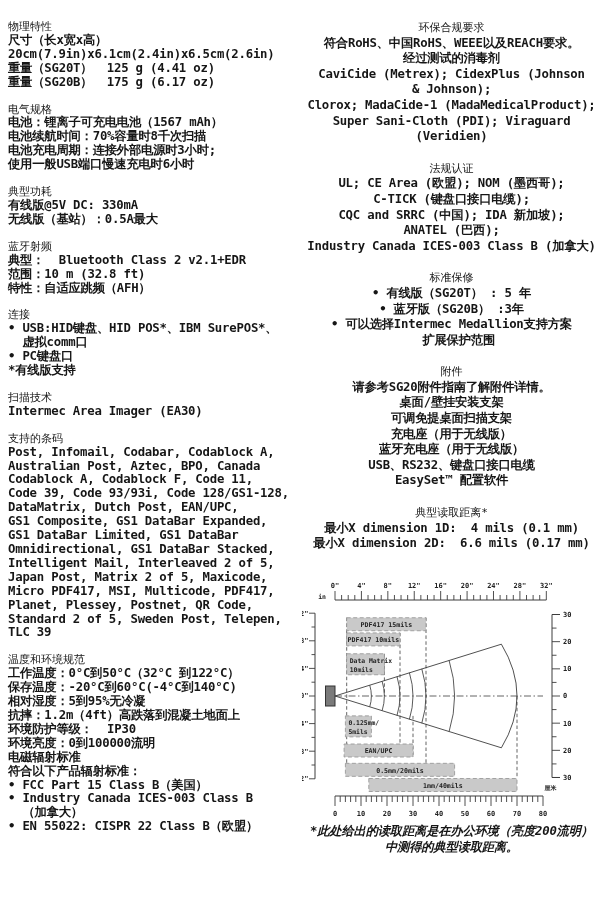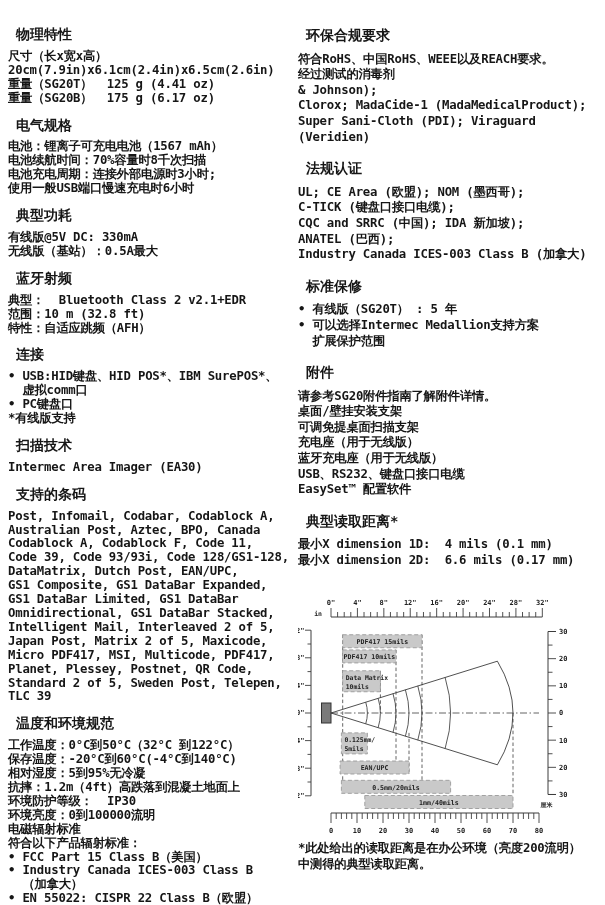--- a/index.html
+++ b/index.html
@@ -5,28 +5,28 @@
   html,body{margin:0;padding:0;background:#fff;}
   .page{
     position:relative;width:605px;height:905px;box-sizing:border-box;
     background:#fff;color:#161616;
     font-family:"DejaVu Sans Mono","Liberation Mono",monospace;
     font-weight:bold;
     display:flex;padding:20px 0 0 8px;overflow:hidden;
   }
   .col{box-sizing:border-box;}
   .col.left{width:290px;font-size:12.3px;line-height:13.9px;}
-  .col.right{width:307px;font-size:12.3px;line-height:15.6px;}
+  .col.right{width:307px;font-size:12.3px;line-height:15.6px;text-align:center;}
   section{margin:0 0 13px 0;}
   .col.right section{margin:0 0 16px 0;}
-  h3{margin:8px;font-size:14px;font-weight:bold;}
+  h3{margin:0;font-size:11px;font-weight:normal;}
   .ln{white-space:pre;letter-spacing:-0.2px;}
   #chart-host{margin-top:2px;}
   svg text{fill:#222;font-family:"DejaVu Sans Mono","Liberation Mono",monospace;font-weight:bold;}
-  .footnote .ln{line-height:15.6px;}
+  .footnote .ln{line-height:15.6px;font-style:italic;}
 </style>
 </head>
 <body>
 
 <div class="page">
   <div class="col left" id="colL">
       <section>
         <h3>物理特性</h3>
         <div class="ln">尺寸（长x宽x高）</div>
         <div class="ln">20cm(7.9in)x6.1cm(2.4in)x6.5cm(2.6in)</div>
@@ -93,36 +93,38 @@
         <div class="ln">• Industry Canada ICES-003 Class B</div>
         <div class="ln">  （加拿大）</div>
         <div class="ln">• EN 55022: CISPR 22 Class B（欧盟）</div>
       </section>
     </div>
   <div class="col right" id="colR">
       <section>
         <h3>环保合规要求</h3>
         <div class="ln">符合RoHS、中国RoHS、WEEE以及REACH要求。</div>
         <div class="ln">经过测试的消毒剂</div>
+        <div class="ln">CaviCide (Metrex); CidexPlus (Johnson</div>
         <div class="ln">&amp; Johnson);</div>
         <div class="ln">Clorox; MadaCide-1 (MadaMedicalProduct);</div>
         <div class="ln">Super Sani-Cloth (PDI); Viraguard</div>
         <div class="ln">(Veridien)</div>
       </section>
       <section>
         <h3>法规认证</h3>
         <div class="ln">UL; CE Area (欧盟); NOM (墨西哥);</div>
         <div class="ln">C-TICK (键盘口接口电缆);</div>
         <div class="ln">CQC and SRRC (中国); IDA 新加坡);</div>
         <div class="ln">ANATEL (巴西);</div>
         <div class="ln">Industry Canada ICES-003 Class B (加拿大)</div>
       </section>
       <section>
         <h3>标准保修</h3>
         <div class="ln">• 有线版（SG20T） : 5 年</div>
+        <div class="ln">• 蓝牙版（SG20B） :3年</div>
         <div class="ln">• 可以选择Intermec Medallion支持方案</div>
         <div class="ln">  扩展保护范围</div>
       </section>
       <section>
         <h3>附件</h3>
         <div class="ln">请参考SG20附件指南了解附件详情。</div>
         <div class="ln">桌面/壁挂安装支架</div>
         <div class="ln">可调免提桌面扫描支架</div>
         <div class="ln">充电座（用于无线版）</div>
         <div class="ln">蓝牙充电座（用于无线版）</div>

